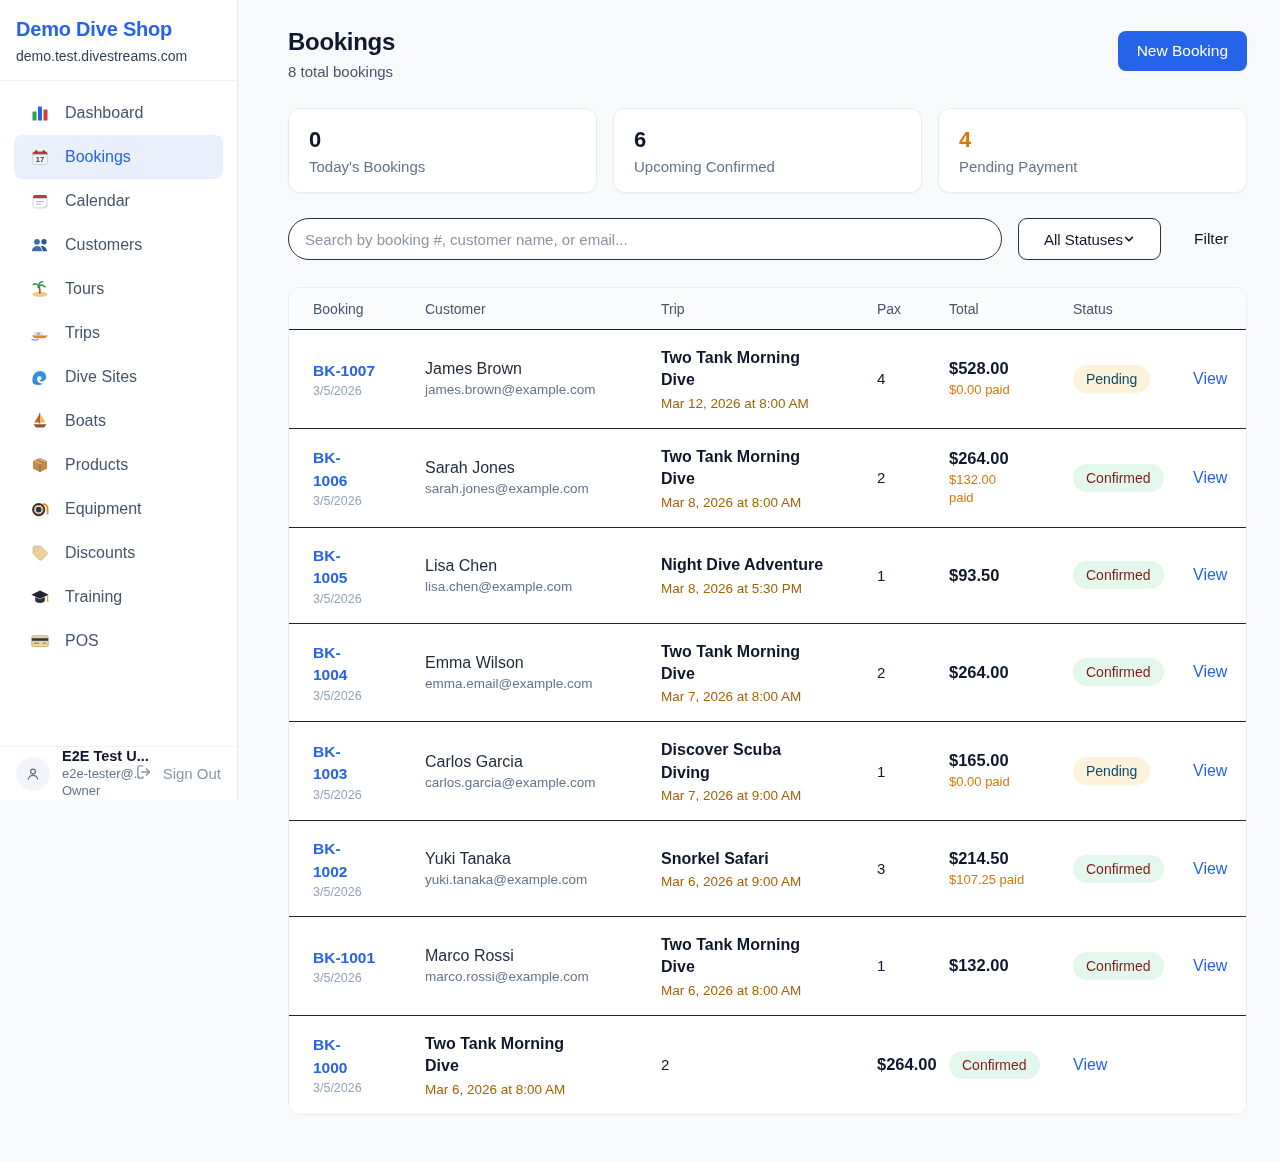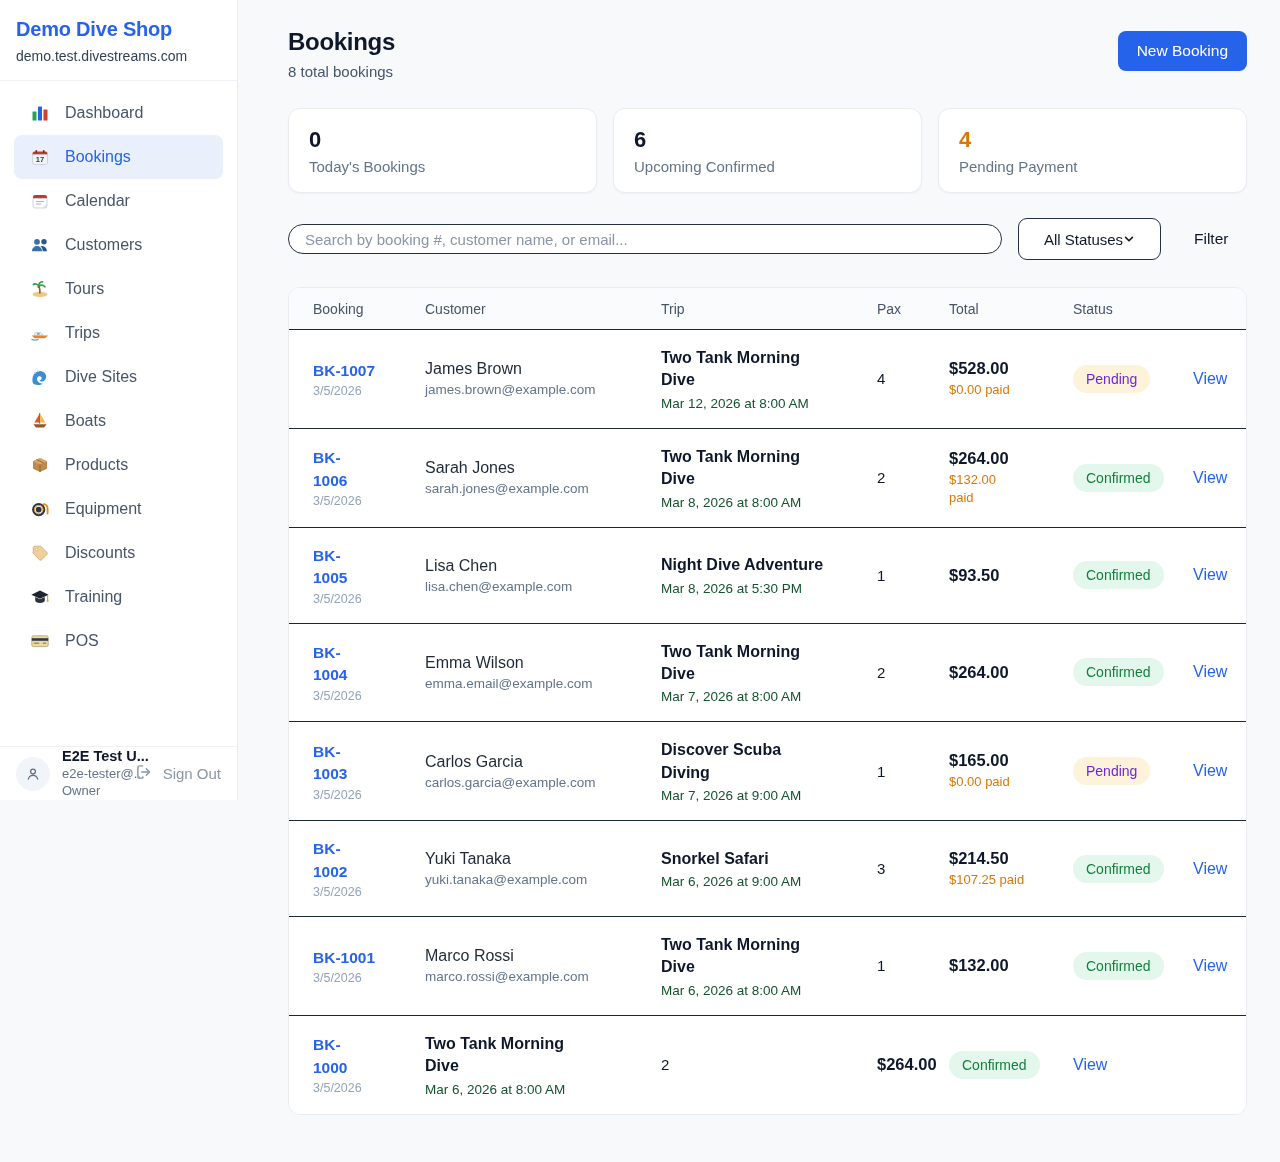--- a/index.html
+++ b/index.html
@@ -67,21 +67,21 @@
     background: #fff; border: 1px solid #e9edf2; border-radius: 12px;
     box-shadow: 0 1px 2px rgba(15,23,42,.04);
     padding: 19px 20px; height: 85px;
   }
   .stat-value { font-size: 22px; font-weight: 700; color: #0f172a; line-height: 1.1; }
   .stat-value.accent { color: #d97706; }
   .stat-label { margin-top: 6px; font-size: 15px; color: #64748b; }
 
   .filter-row { display: flex; align-items: center; margin-top: 25px; }
   .search-input {
-    flex: 1; height: 30px; max-width: 714px;
+    flex: 1; height: 42px; max-width: 714px;
     border: 1.5px solid #253141; border-radius: 21px;
     padding: 0 16px; font-family: inherit; font-size: 15px; color: #0f172a;
     background: #fff; outline: none;
   }
   .search-input::placeholder { color: #8b95a5; }
   .status-select {
     margin-left: 16px; height: 42px; width: 143px;
     border: 1.5px solid #253141; border-radius: 9px; background: #fff;
     display: flex; align-items: center; justify-content: center; gap: 0;
     font-size: 15px; color: #0f172a; cursor: pointer;
@@ -104,30 +104,30 @@
     padding-left: 24px; padding-right: 24px;
   }
   .thead { height: 41px; background: #fafbfc; font-size: 14px; font-weight: 500; color: #475569; }
   .trow { padding-top: 17px; padding-bottom: 17px; border-top: 1px solid #1c2736; background: #fff; }
   .cell { padding-right: 14px; min-width: 0; }
   .bk-id { font-size: 15.5px; font-weight: 600; color: #2563eb; white-space: pre-line; line-height: 1.45; display: inline-block; }
   .bk-date { margin-top: 2px; font-size: 12.5px; color: #94a3b8; }
   .cust-name { font-size: 16px; font-weight: 500; color: #1f2937; }
   .cust-email { margin-top: 4px; font-size: 13.5px; color: #64748b; }
   .trip-name { font-size: 16px; font-weight: 600; color: #0f172a; white-space: pre-line; line-height: 1.4; }
-  .trip-time { margin-top: 4px; font-size: 13.5px; color: #14532d; }
+  .trip-time { margin-top: 4px; font-size: 13.5px; color: #a16207; }
   .cell-pax { font-size: 15px; color: #0f172a; }
   .total-amount { font-size: 16.5px; font-weight: 700; color: #0f172a; }
   .total-paid { margin-top: 3px; font-size: 13px; color: #d97706; white-space: pre-line; line-height: 1.35; }
   .badge {
     display: inline-block; font-size: 14px; font-weight: 500;
     padding: 6px 13px; border-radius: 999px;
   }
-  .badge--pending { color: #6d28d9; background: #fcf3da; }
-  .badge--confirmed { color: #15803d; background: #e4f7ec; }
+  .badge--pending { color: #0c4a6e; background: #fcf3da; }
+  .badge--confirmed { color: #7f1d1d; background: #e4f7ec; }
   .view-link { font-size: 16px; font-weight: 500; color: #2563eb; }
 </style>
 </head>
 <body>
 
 <aside class="sidebar">
   <div class="brand">
     <div class="brand-name">Demo Dive Shop</div>
     <div class="brand-domain">demo.test.divestreams.com</div>
   </div>

